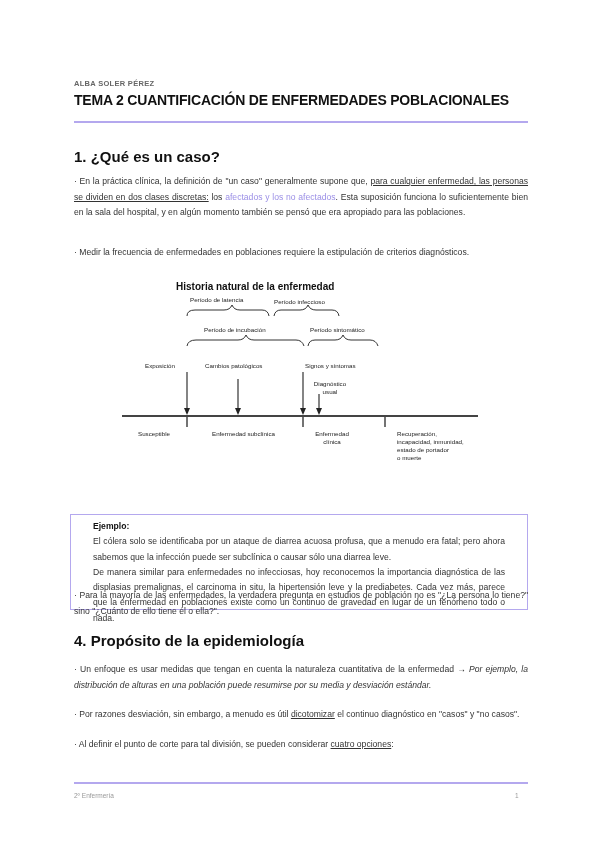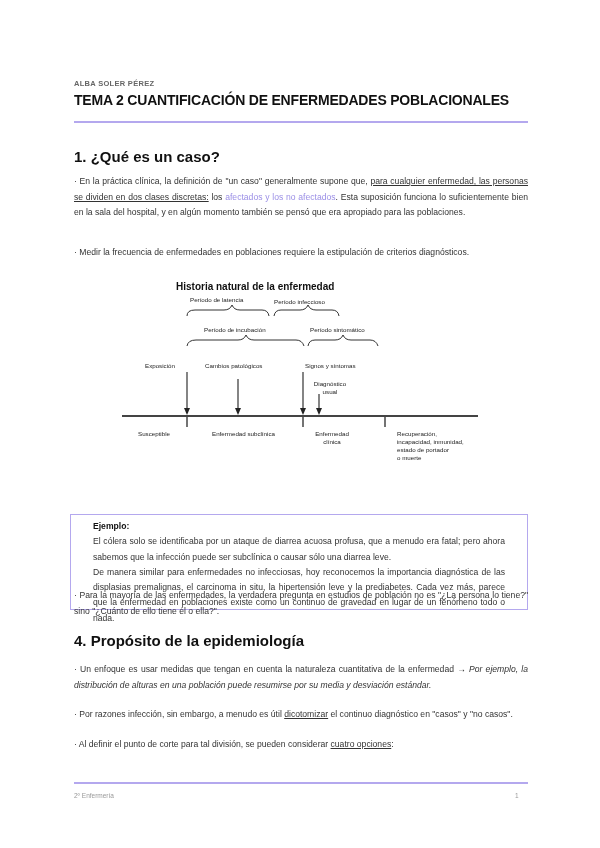--- a/index.html
+++ b/index.html
@@ -130,21 +130,21 @@
 
   <div class="para" style="top:584px;">· Para la mayoría de las enfermedades, la verdadera pregunta en estudios de población no es "¿La persona lo tiene?" sino "¿Cuánto de ello tiene él o ella?".</div>
 
   <div class="h2" style="top:628px;">4. Propósito de la epidemiología</div>
 
   <div class="para" style="top:658px;">
     <span>· Un enfoque es usar medidas que tengan en cuenta la naturaleza cuantitativa de la enfermedad → </span><span class="it">Por ejemplo, la distribución de alturas en una población puede resumirse por su media y desviación estándar.</span>
   </div>
 
   <div class="para" style="top:703px;">
-    <span>· Por razones infección, sin embargo, a menudo es útil </span><u>dicotomizar</u><span> el continuo diagnóstico en "casos" y "no casos".</span>
+    <span>· Por razones desviación, sin embargo, a menudo es útil </span><u>dicotomizar</u><span> el continuo diagnóstico en "casos" y "no casos".</span>
   </div>
 
   <div class="para" style="top:733px;">
     <span>· Al definir el punto de corte para tal división, se pueden considerar </span><u>cuatro opciones</u><span>:</span>
   </div>
 
   <div class="rule" style="top:778px;"></div>
   <div class="footer-left">2º Enfermería</div>
   <div class="footer-right">1</div>
 </div>

